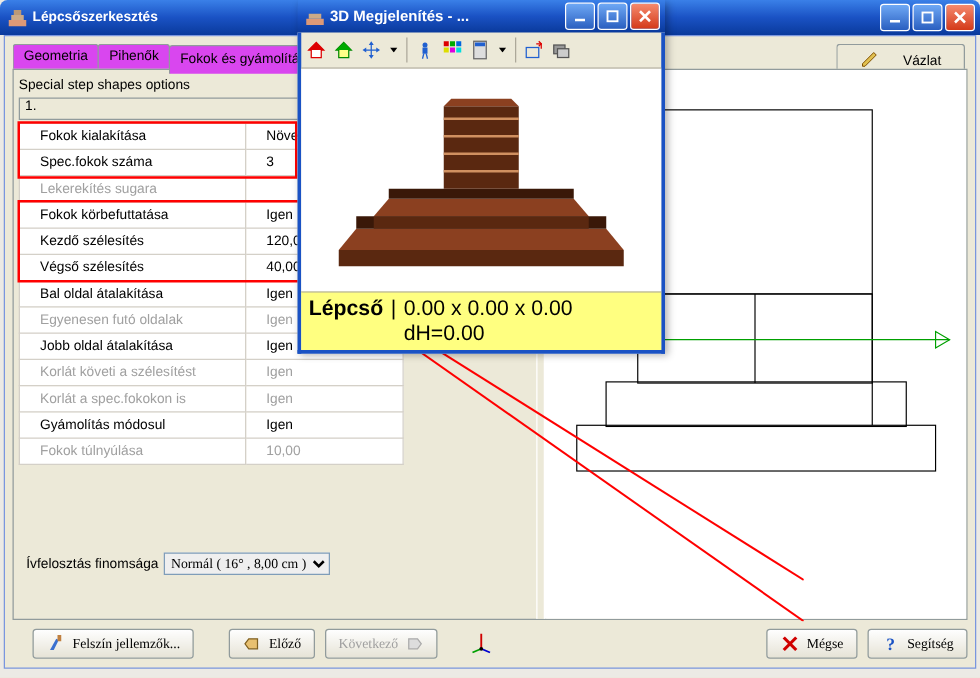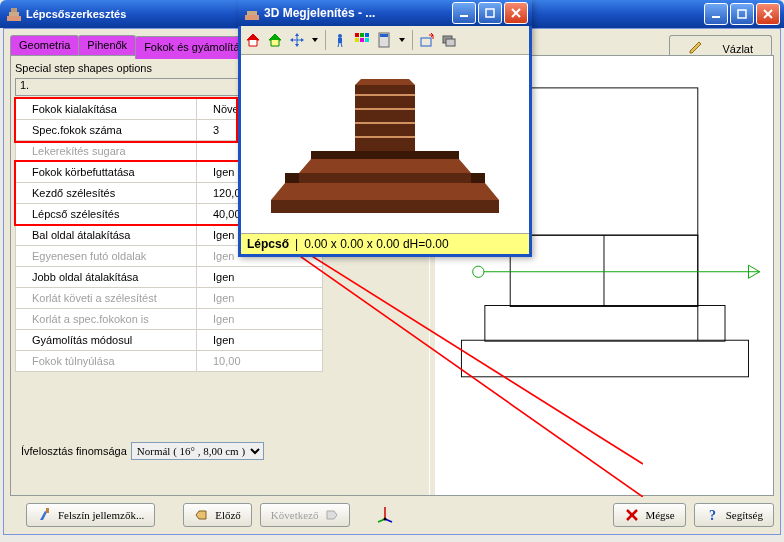--- a/index.html
+++ b/index.html
@@ -35,21 +35,21 @@
   .sp{flex:1}
   
   .win3d{position:absolute;left:238px;top:0px;width:294px;z-index:20;box-shadow:2px 2px 6px rgba(0,0,0,.3)}
   .win3d .titlebar{height:26px;font-size:12px}
   .win3d .body3d{border:3px solid #1a52c4;border-top:none;background:#ece9d8}
   .toolbar{padding:4px 4px;display:flex;align-items:center;gap:6px;border-bottom:1px solid #aca899}
   .tico{width:16px;height:16px;display:inline-block}
   .vsep{width:1px;height:20px;background:#aca899}
   .drop{width:8px;height:16px;display:inline-flex;align-items:center;justify-content:center}
   .canvas3d{background:#fff;height:178px;position:relative}
-  .status3d{background:#ffff80;padding:3px 6px;display:flex;gap:6px;font-size:12px;border-top:1px solid #aca899}
+  .status3d{background:#ffff80;padding:3px 6px;display:flex;gap:6px;font-size:17px;border-top:1px solid #aca899}
   
   .plan{position:absolute;inset:0}
   .annot{position:absolute;left:246px;top:192px;width:393px;height:276px;z-index:19;pointer-events:none}
 </style>
 </head>
 <body>
 
 <div class="win">
 
   <div class="titlebar">
@@ -116,21 +116,21 @@
               </tr>
           <tr>
                 <td>Fokok körbefuttatása</td>
                 <td>Igen</td>
               </tr>
           <tr>
                 <td>Kezdő szélesítés</td>
                 <td>120,00</td>
               </tr>
           <tr>
-                <td>Lépcső szélesítés</td>
+                <td>Végső szélesítés</td>
                 <td>40,00</td>
               </tr>
           <tr>
                 <td>Bal oldal átalakítása</td>
                 <td>Igen</td>
               </tr>
           <tr>
                 <td class="gray">Egyenesen futó oldalak</td>
                 <td class="gray">Igen</td>
               </tr>

